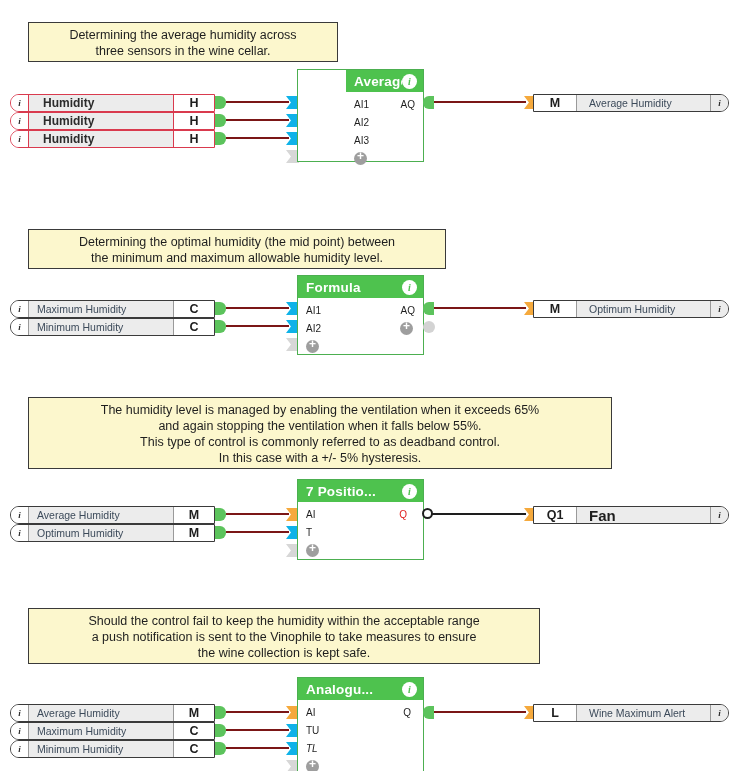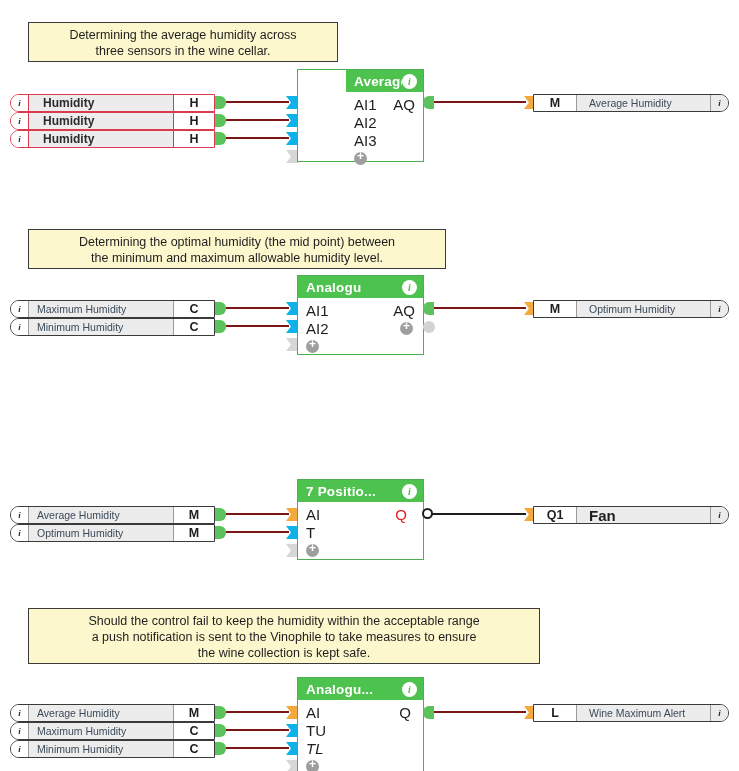--- a/index.html
+++ b/index.html
@@ -115,21 +115,21 @@
   .fb .hd .inf{
     width:15px;height:15px;border-radius:50%;
     background:#ffffff;color:#4ec24e;
     font-size:10px;font-weight:bold;font-style:italic;
     display:flex;align-items:center;justify-content:center;
     flex:none;font-family:"Liberation Serif",serif;
   }
   .fb .body{position:relative;}
   .pin{
     position:absolute;
-    font-size:15px;
+    font-size:10px;
     color:#1e1e1e;
     line-height:18px;
   }
   .pin.red{color:#e02020;}
   .plus{
     position:absolute;
     width:13px;height:13px;border-radius:50%;
     background:#9e9e9e;
     color:#ffffff;
     font-size:12px;line-height:11px;
@@ -263,21 +263,21 @@
     </div>
   <div class="flag cy" style="left:286px;top:306px;">
       <i></i>
     </div>
   <div class="flag gy" style="left:286px;top:324px;">
       <i></i>
     </div>
 
   <div class="fb" style="left:297px;top:261px;width:127px;height:80px;">
     <div class="hd">
-      <div class="ttl">Analogu</div>
+      <div class="ttl">Formula</div>
       <div class="inf">i</div>
     </div>
     <div class="body" style="height:57px;">
       <div class="pin" style="left:8px;top:4px;">AI1</div>
       <div class="pin" style="left:8px;top:22px;">AI2</div>
       <div class="plus" style="left:8px;top:42px;"></div>
       <div class="pin" style="right:8px;top:4px;">AQ</div>
       <div class="plus" style="right:10px;top:24px;"></div>
     </div>
   </div>
@@ -288,20 +288,24 @@
   <div class="flag or" style="left:524px;top:288px;">
       <i></i>
     </div>
 
   <div class="io out" style="left:533px;top:286px;width:196px;">
     <div class="tp">M</div>
     <div class="nm">Optimum Humidity</div>
     <div class="ico">i</div>
   </div>
 
+  <div class="note" style="left:28px;top:383px;width:584px;height:72px;">The humidity level is managed by enabling the ventilation when it exceeds 65%
+and again stopping the ventilation when it falls below 55%.
+This type of control is commonly referred to as deadband control.
+In this case with a +/- 5% hysteresis.</div>
 
   <div class="io" style="left:10px;top:492px;width:205px;">
     <div class="ico">i</div>
     <div class="nm">Average Humidity</div>
     <div class="tp">M</div>
   </div>
   <div class="io" style="left:10px;top:510px;width:205px;">
     <div class="ico">i</div>
     <div class="nm">Optimum Humidity</div>
     <div class="tp">M</div>

